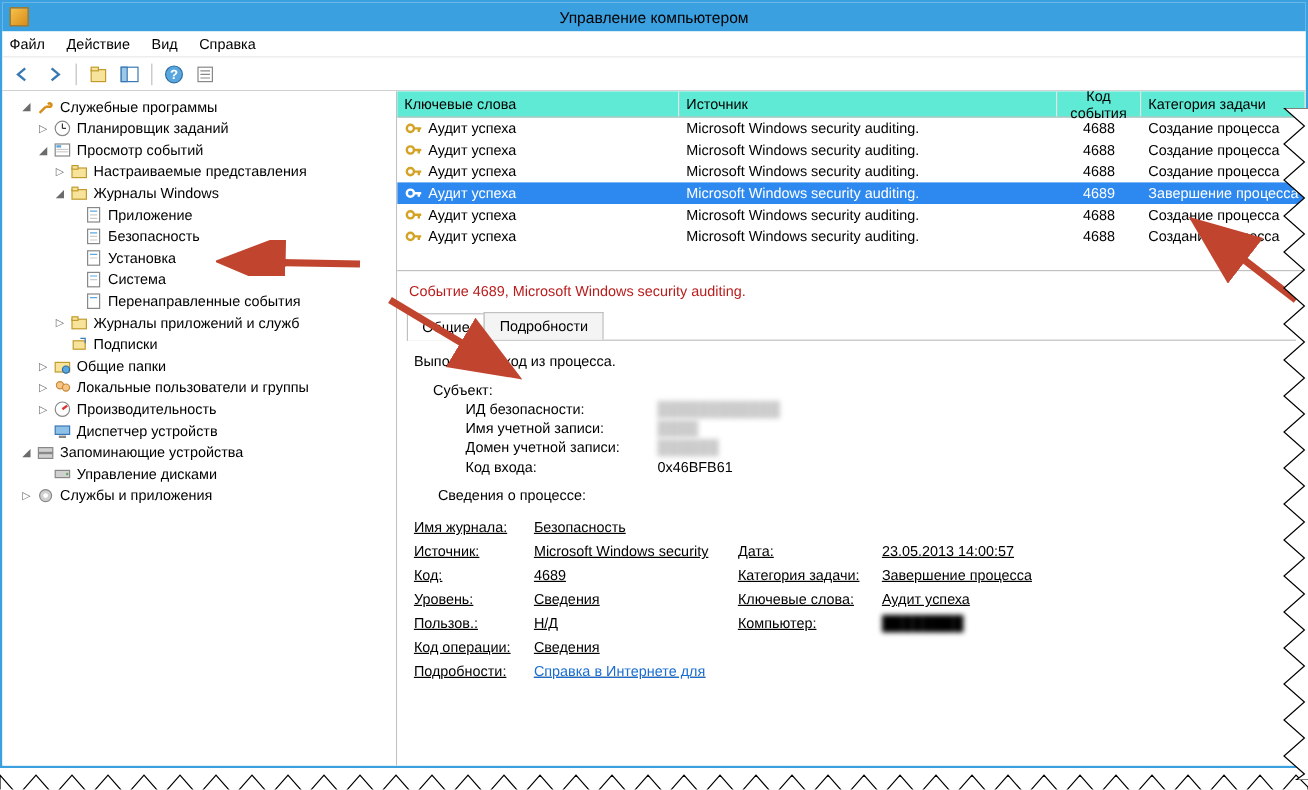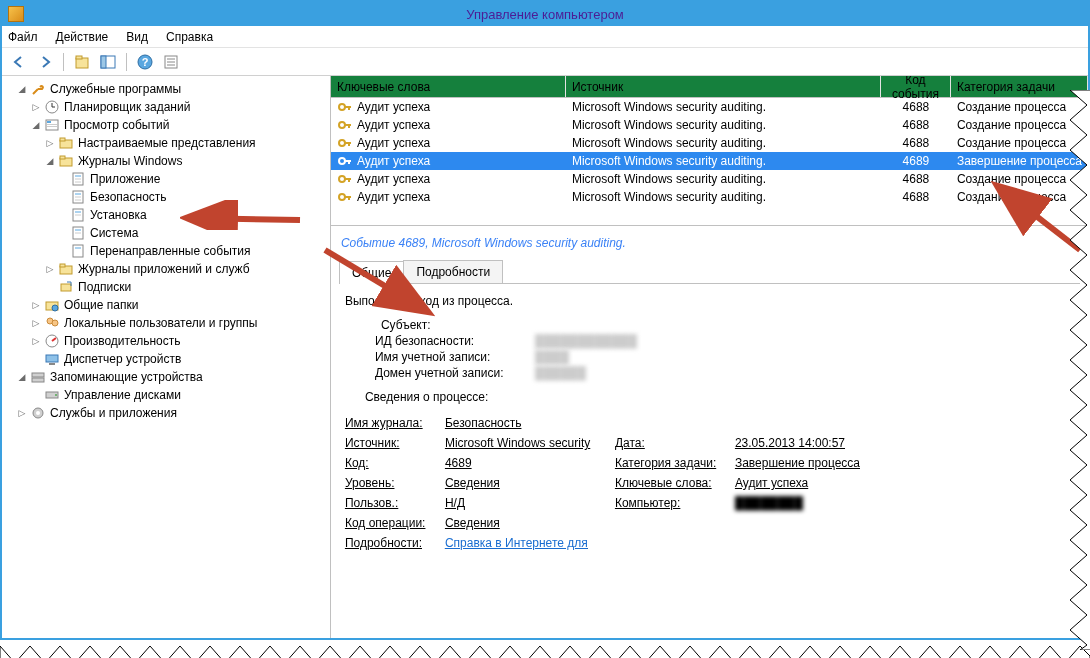--- a/index.html
+++ b/index.html
@@ -1,19 +1,19 @@
 <!DOCTYPE html>
 <html><head>
 <meta charset="utf-8">
 <style>
 * { box-sizing: border-box; margin: 0; padding: 0; font-family: "Segoe UI", Tahoma, sans-serif; }
 body { background: #fff; width: 1090px; height: 658px; overflow: hidden; position: relative; }
 
 .window { border: 2px solid #3aa0e0; background: #fff; width: 1090px; height: 640px; position: relative; }
-.titlebar { background: #3aa0e0; color: #4c1d95; font-size: 13px; height: 24px; display: flex; align-items: center; position: relative; }
+.titlebar { background: #3aa0e0; color: #000000; font-size: 13px; height: 24px; display: flex; align-items: center; position: relative; }
 .titlebar .sys-icon { width: 16px; height: 16px; margin: 0 6px; display: inline-block; background: linear-gradient(135deg,#f7c24a,#d98c1a); border: 1px solid #b3720e; }
 .titlebar .title-text { position: absolute; left: 50%; transform: translateX(-50%); }
 
 .menubar { background: #fff; height: 22px; display: flex; align-items: center; padding: 0 6px; font-size: 12px; color: #000; border-bottom: 1px solid #e3e3e3; }
 .menubar span { margin-right: 18px; cursor: default; }
 
 .toolbar { background: #fff; height: 28px; display: flex; align-items: center; padding: 0 6px; border-bottom: 1px solid #d0d0d0; gap: 4px; }
 .tbtn { width: 22px; height: 22px; display: flex; align-items: center; justify-content: center; border: 1px solid transparent; cursor: pointer; }
 .tsep { width: 1px; height: 18px; background: #c0c0c0; margin: 0 3px; }
 
@@ -21,39 +21,39 @@
 
 .tree-pane { width: 395px; border-right: 1px solid #c0c0c0; overflow: auto; padding: 4px 2px; font-size: 12px; color: #000; background: #fff; }
 .tree-row { display: flex; align-items: center; height: 18px; white-space: nowrap; cursor: default; }
 .expander { width: 12px; height: 12px; display: inline-flex; align-items: center; justify-content: center; font-size: 9px; color: #6b6b6b; margin-right: 2px; }
 .ticon { width: 16px; height: 16px; margin-right: 4px; display: inline-flex; align-items: center; justify-content: center; }
 .indent { display: inline-block; }
 
 .right-pane { flex: 1; display: flex; flex-direction: column; background: #fff; }
 
 .event-list { height: 150px; overflow: auto; border-bottom: 1px solid #c0c0c0; }
-.event-header { display: flex; font-size: 12px; color: #000; border-bottom: 1px solid #c0c0c0; height: 22px; align-items: center; background: #15803d; }
+.event-header { display: flex; font-size: 12px; color: #000; border-bottom: 1px solid #c0c0c0; height: 22px; align-items: center; background: #5eead4; }
 .event-header div { padding: 0 6px; border-right: 1px solid #e3e3e3; height: 100%; display: flex; align-items: center; }
 .event-row { display: flex; font-size: 12px; height: 18px; align-items: center; cursor: default; }
 .event-row.selected { background: #2d89ef; color: #fff; }
 .event-row div { padding: 0 6px; overflow: hidden; text-overflow: ellipsis; white-space: nowrap; }
 .key-icon { width: 16px; height: 16px; margin-right: 4px; display: inline-flex; align-items: center; justify-content: center; }
 .col-key { width: 235px; display: flex; align-items: center; }
 .col-src { width: 315px; }
 .col-code { width: 70px; text-align: center; justify-content: flex-end; }
 .col-cat { flex: 1; }
 
 .detail-pane { flex: 1; padding: 6px 8px 0 8px; font-size: 12px; color: #000; overflow: hidden; }
-.detail-header { color: #3b82f6; padding: 4px 2px; font-style: italic; }
+.detail-header { color: #b91c1c; padding: 4px 2px; }
 .tabs { border-bottom: 1px solid #c0c0c0; display: flex; margin-top: 6px; }
 .tab { padding: 4px 12px; border: 1px solid #c0c0c0; border-bottom: none; margin-right: -1px; background: #fff; cursor: default; position: relative; top: 1px; }
 .tab.inactive { background: #f4f4f4; top: 0; }
 .detail-body { padding: 10px 6px; }
 .detail-body .line { margin-bottom: 2px; }
-.detail-body .subline { margin-left: 30px; margin-bottom: 2px; }
+.detail-body .subline { margin-left: 43px; margin-bottom: 2px; }
 .kv { display: flex; margin-bottom: 2px; }
 .kv .k { width: 160px; }
 .kv .v { flex: 1; }
 
 .grid2 { display: grid; grid-template-columns: 100px 170px 120px 200px; row-gap: 6px; margin-top: 12px; }
 .grid2 div { font-size: 12px; text-decoration: underline; }
 .grid2 .lbl { color: #000; }
 .grid2 .val { color: #000; }
 .link { color: #1a6dd0; text-decoration: underline; cursor: pointer; }
 
@@ -462,32 +462,36 @@
         <div class="detail-header">Событие 4689, Microsoft Windows security auditing.</div>
 
         <div class="tabs">
           <div class="tab">Общие</div>
           <div class="tab inactive">Подробности</div>
         </div>
 
         <div class="detail-body">
           <div class="line">Выполнен выход из процесса.</div>
           <div style="height:8px"></div>
-          <div class="line" style="margin-left:36px">Субъект:</div>
+          <div class="line" style="margin-left:16px">Субъект:</div>
           <div class="subline kv">
               <span class="k">ИД безопасности:</span>
               <span class="v blurred">████████████</span>
             </div>
           <div class="subline kv">
               <span class="k">Имя учетной записи:</span>
               <span class="v blurred">████</span>
             </div>
           <div class="subline kv">
               <span class="k">Домен учетной записи:</span>
               <span class="v blurred">██████</span>
+            </div>
+          <div class="subline kv">
+              <span class="k">Код входа:</span>
+              <span class="v">0x46BFB61</span>
             </div>
           <div style="height:8px"></div>
           <div class="line" style="margin-left:20px">Сведения о процессе:</div>
 
           <div class="grid2">
             <div class="lbl">Имя журнала:</div>
             <div class="val" style="grid-column: span 3">Безопасность</div>
 
             <div class="lbl">Источник:</div>
             <div class="val">Microsoft Windows security</div>

